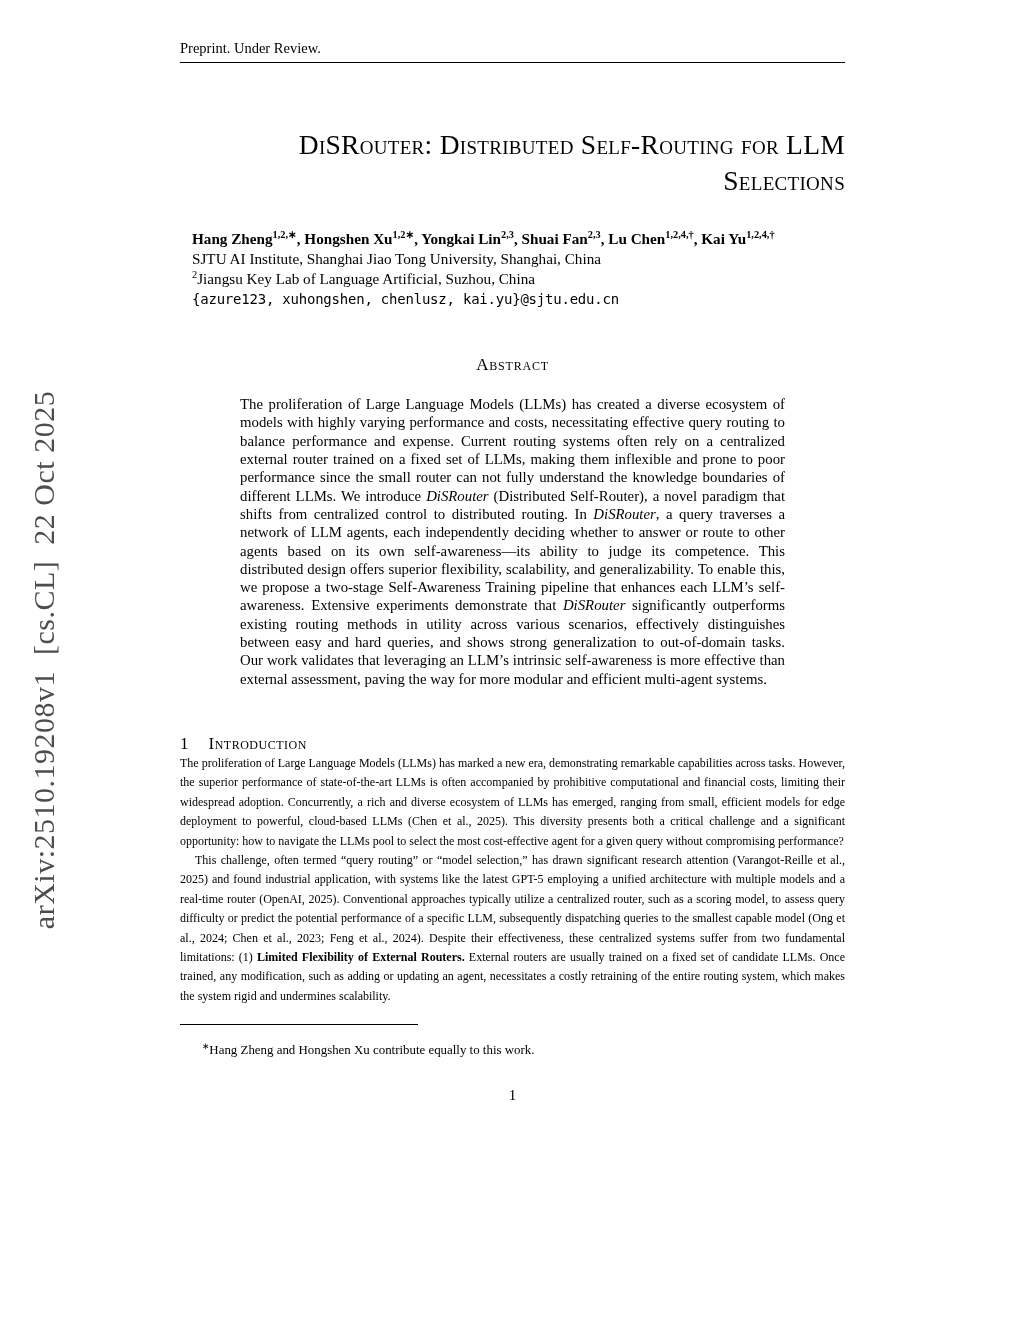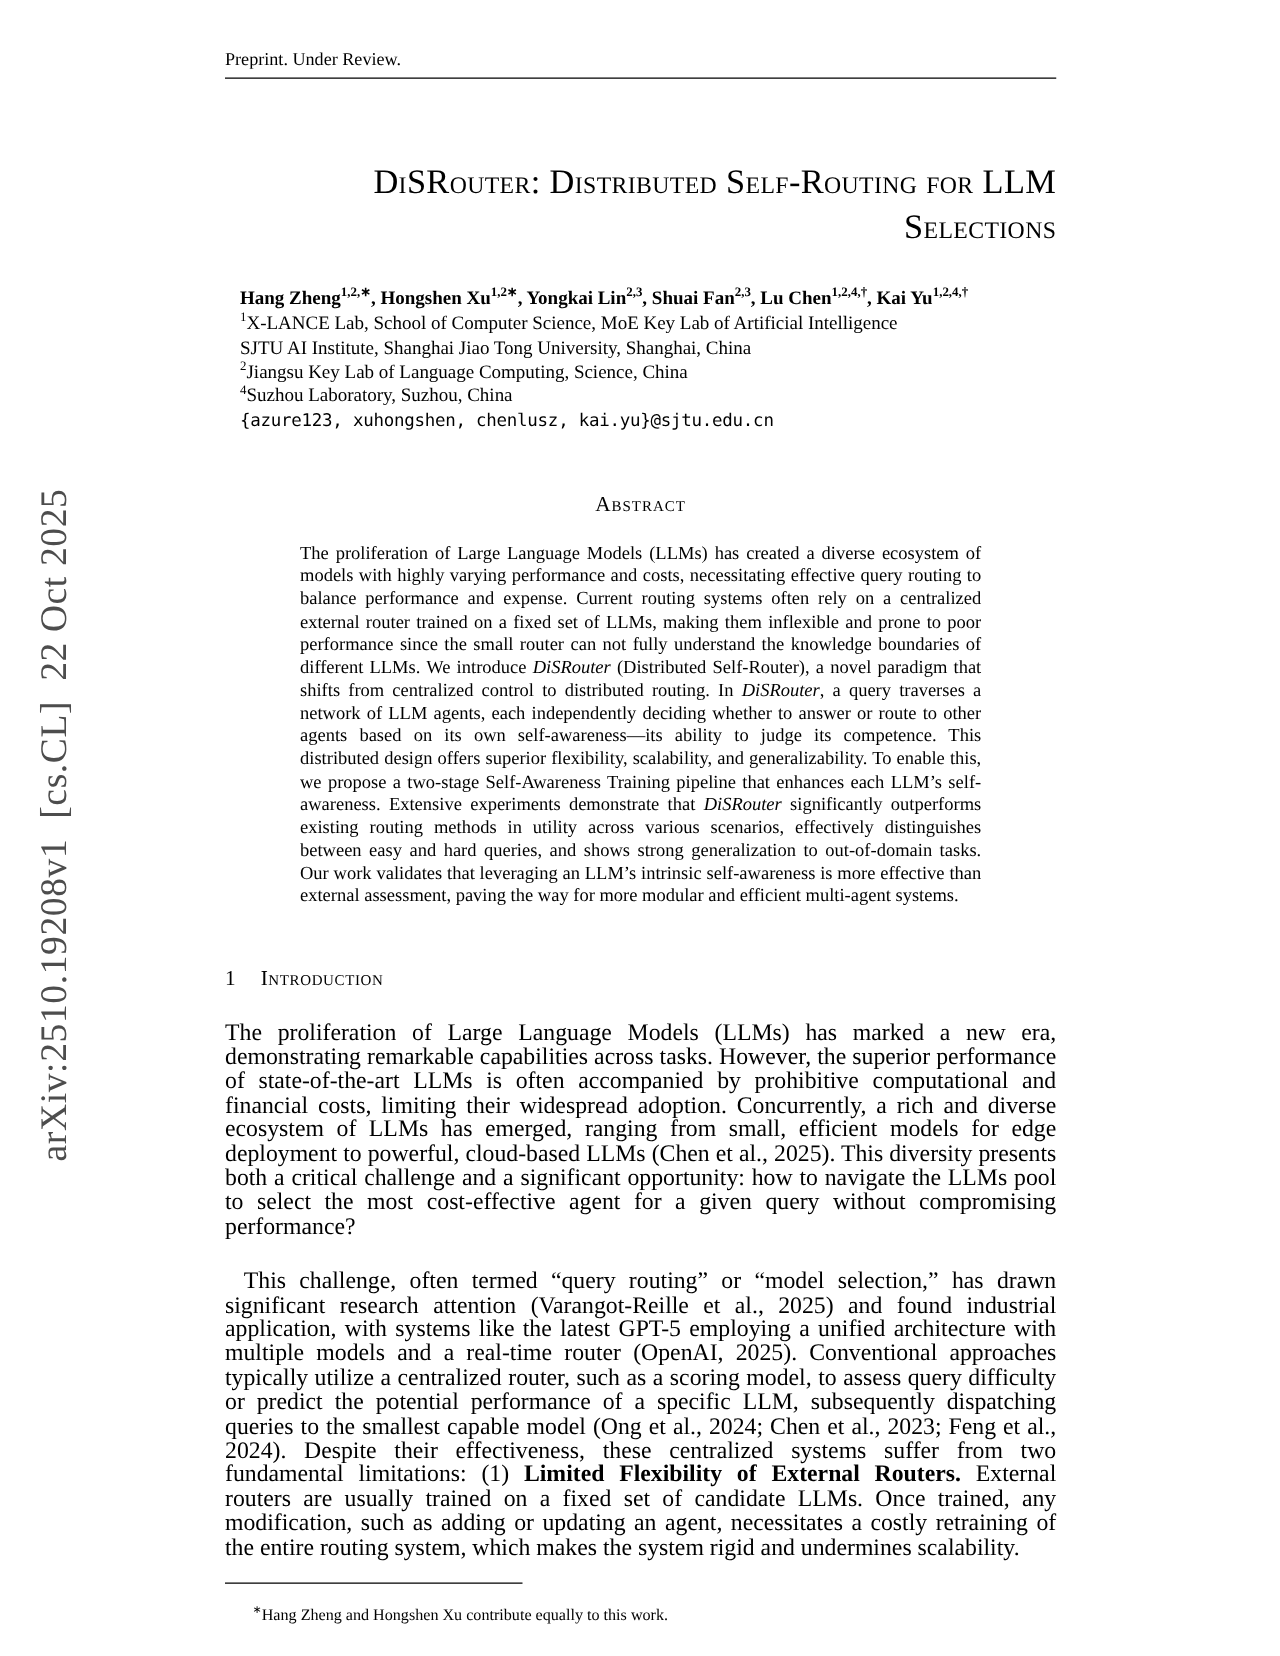--- a/index.html
+++ b/index.html
@@ -64,23 +64,23 @@
     font-size: 14.8px;
     line-height: 18.3px;
   }
   .section-heading {
     margin-top: 46px;
     font-size: 17px;
   }
   .section-heading .sec-num { margin-right: 20px; }
   .section-heading .sec-label { font-variant: small-caps; letter-spacing: 0.5px; text-align: right; }
   .body-para {
-    margin-top: 24px;
+    margin-top: 0;
     text-align: justify;
-    font-size: 19px;
+    font-size: 12px;
     line-height: 19.4px;
   }
   .body-para.indented { text-indent: 15px; }
   .footnote-rule {
     margin-top: 18px;
     width: 238px;
     border-top: 1px solid #000;
   }
   .footnote {
     padding-left: 22px;
@@ -106,24 +106,22 @@
   <div class="arxiv-watermark">arXiv:2510.19208v1  [cs.CL]  22 Oct 2025</div>
 
   <div class="content">
 
     <div class="header-notice">Preprint. Under Review.</div>
 
     <h1 class="paper-title">DiSRouter: Distributed Self-Routing for LLM Selections</h1>
 
     <div class="author-block">
       <div class="author-line"><span class="bd">Hang Zheng</span><sup class="bd">1,2,∗</sup><span class="bd">, </span><span class="bd">Hongshen Xu</span><sup class="bd">1,2∗</sup><span class="bd">, </span><span class="bd">Yongkai Lin</span><sup class="bd">2,3</sup><span class="bd">, </span><span class="bd">Shuai Fan</span><sup class="bd">2,3</sup><span class="bd">, </span><span class="bd">Lu Chen</span><sup class="bd">1,2,4,†</sup><span class="bd">, </span><span class="bd">Kai Yu</span><sup class="bd">1,2,4,†</sup></div>
-      <div class="affil-line"><sup>1</sup><span>X-LANCE Lab, School of Computer Science, MoE Key Lab of Artificial Intelligence</span></div>
       <div class="affil-line"><span>SJTU AI Institute, Shanghai Jiao Tong University, Shanghai, China</span></div>
-      <div class="affil-line"><sup>2</sup><span>Jiangsu Key Lab of Language Computing, Science, China</span></div>
-      <div class="affil-line"><sup>4</sup><span>Suzhou Laboratory, Suzhou, China</span></div>
+      <div class="affil-line"><sup>2</sup><span>Jiangsu Key Lab of Language Artificial, Suzhou, China</span></div>
       <div class="email-line"><span class="mono">{azure123, xuhongshen, chenlusz, kai.yu}@sjtu.edu.cn</span></div>
     </div>
 
     <div class="abstract-heading">Abstract</div>
 
     <div class="abstract-body"><span>The proliferation of Large Language Models (LLMs) has created a diverse ecosystem of models with highly varying performance and costs, necessitating effective query routing to balance performance and expense. Current routing systems often rely on a centralized external router trained on a fixed set of LLMs, making them inflexible and prone to poor performance since the small router can not fully understand the knowledge boundaries of different LLMs. We introduce </span><span class="it">DiSRouter</span><span> (Distributed Self-Router), a novel paradigm that shifts from centralized control to distributed routing. In </span><span class="it">DiSRouter</span><span>, a query traverses a network of LLM agents, each independently deciding whether to answer or route to other agents based on its own self-awareness—its ability to judge its competence. This distributed design offers superior flexibility, scalability, and generalizability. To enable this, we propose a two-stage Self-Awareness Training pipeline that enhances each LLM’s self-awareness. Extensive experiments demonstrate that </span><span class="it">DiSRouter</span><span> significantly outperforms existing routing methods in utility across various scenarios, effectively distinguishes between easy and hard queries, and shows strong generalization to out-of-domain tasks. Our work validates that leveraging an LLM’s intrinsic self-awareness is more effective than external assessment, paving the way for more modular and efficient multi-agent systems.</span></div>
 
     <div class="section-heading">
       <span class="sec-num">1</span><span class="sec-label">Introduction</span>
     </div>

